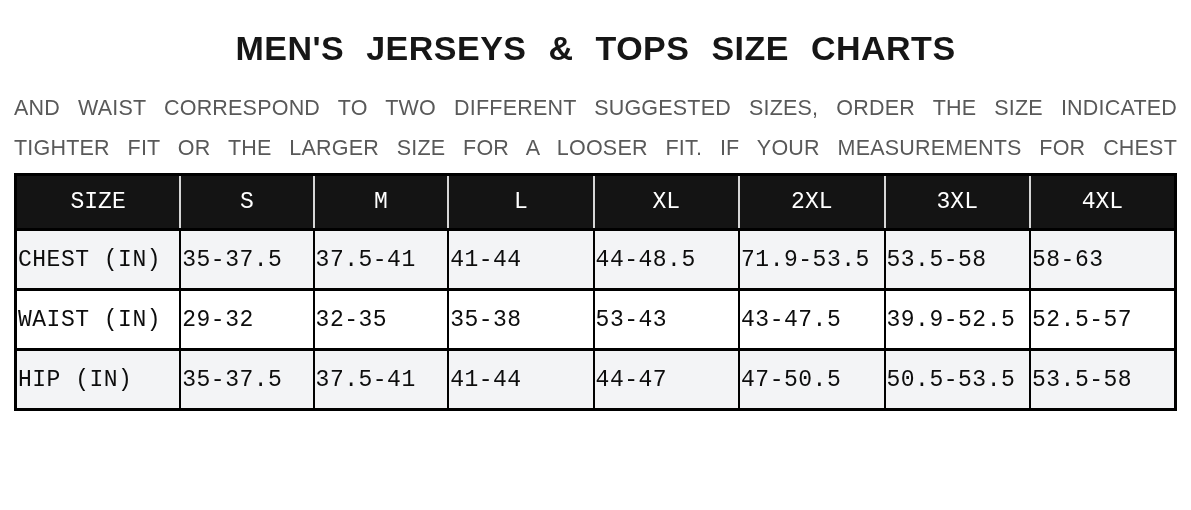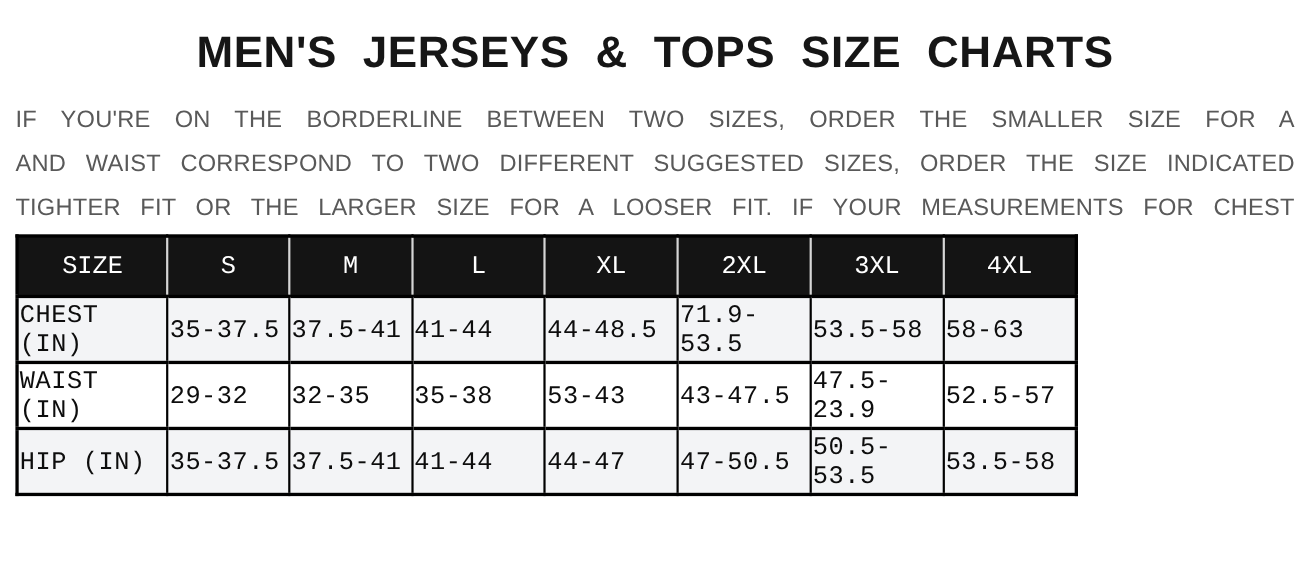--- a/index.html
+++ b/index.html
@@ -18,21 +18,21 @@
     width: 1191px;
     height: 510px;
     padding: 26px 14px 0 14px;
   }
   .page-title {
     margin: 2px 0 20px 0;
     text-align: center;
     font-family: "Liberation Sans", sans-serif;
     font-weight: bold;
     font-stretch: condensed;
-    font-size: 40px;
+    font-size: 34px;
     line-height: 40px;
     letter-spacing: 0.5px;
     word-spacing: 12px;
     color: #161616;
   }
   .intro {
     width: 1163px;
     font-family: "Liberation Sans", sans-serif;
     font-stretch: condensed;
     font-size: 21.5px;
@@ -43,21 +43,21 @@
   .intro-line {
     text-align: justify;
     text-align-last: justify;
     white-space: normal;
   }
   .intro-line.last {
     text-align-last: left;
     word-spacing: 7px;
   }
   .size-table {
-    width: 966px;
+    width: 1163px;
     margin-top: 5px;
     border-collapse: collapse;
     table-layout: fixed;
     border: 3px solid #000000;
     font-family: "Liberation Mono", monospace;
   }
   .size-table th {
     background: #141414;
     color: #ffffff;
     font-weight: normal;
@@ -87,21 +87,20 @@
   col.c-n  { width: 12.54%; }
 </style>
 </head>
 <body>
 
 <div class="page">
 
   <h1 class="page-title">MEN'S JERSEYS &amp; TOPS SIZE CHARTS</h1>
 
   <div class="intro">
-    <div class="intro-line">IF YOU'RE ON THE BORDERLINE BETWEEN TWO SIZES, ORDER THE SMALLER SIZE FOR A</div>
     <div class="intro-line">AND WAIST CORRESPOND TO TWO DIFFERENT SUGGESTED SIZES, ORDER THE SIZE INDICATED</div>
     <div class="intro-line">TIGHTER FIT OR THE LARGER SIZE FOR A LOOSER FIT. IF YOUR MEASUREMENTS FOR CHEST</div>
   </div>
 
   <table class="size-table">
     <colgroup>
       <col class="c-label">
         <col class="c-s">
         <col class="c-m">
         <col class="c-n">
@@ -133,21 +132,21 @@
         <td>53.5-58</td>
         <td>58-63</td>
       </tr>
       <tr>
         <td>WAIST (IN)</td>
         <td>29-32</td>
         <td>32-35</td>
         <td>35-38</td>
         <td>53-43</td>
         <td>43-47.5</td>
-        <td>47.5-23.9</td>
+        <td>39.9-52.5</td>
         <td>52.5-57</td>
       </tr>
       <tr>
         <td>HIP (IN)</td>
         <td>35-37.5</td>
         <td>37.5-41</td>
         <td>41-44</td>
         <td>44-47</td>
         <td>47-50.5</td>
         <td>50.5-53.5</td>

